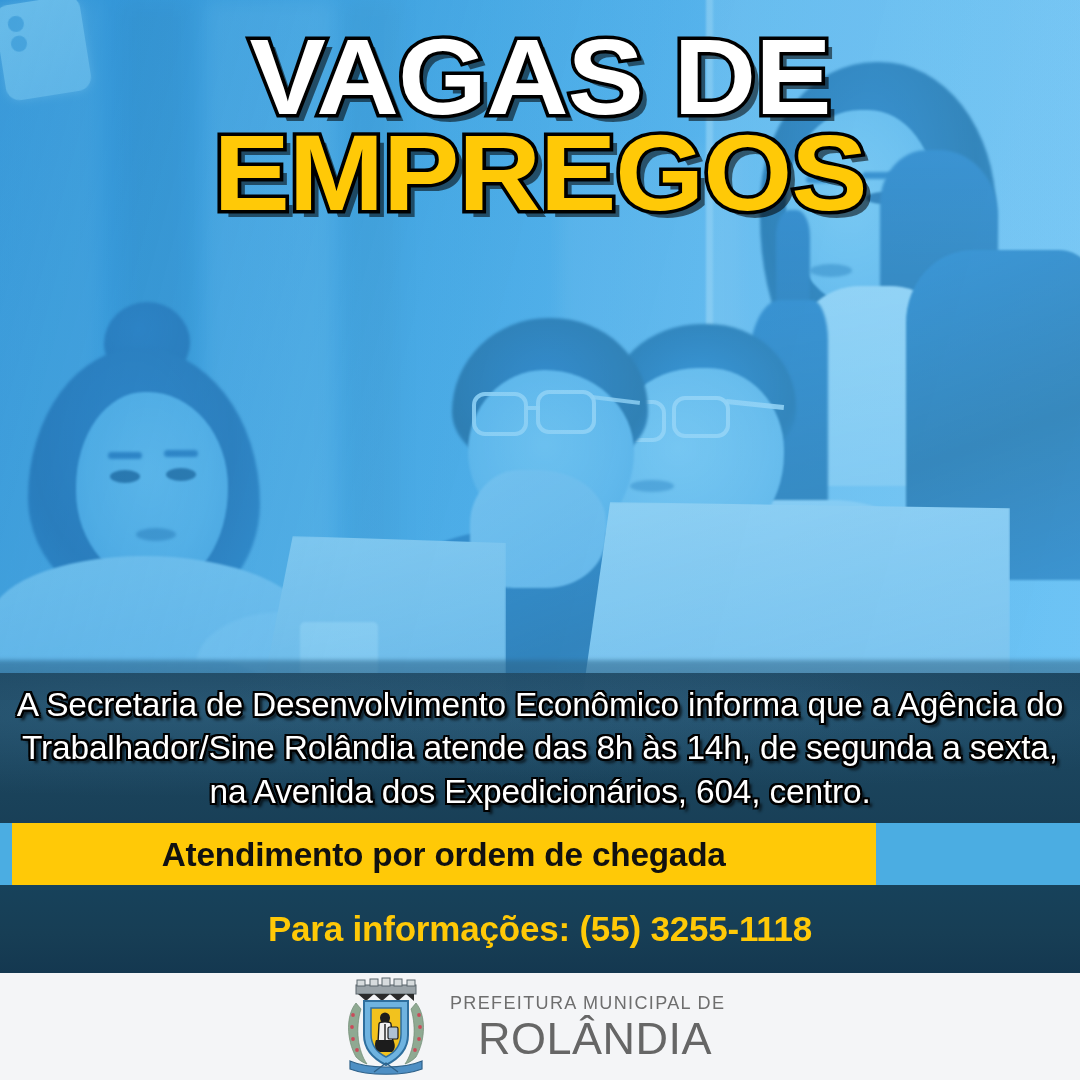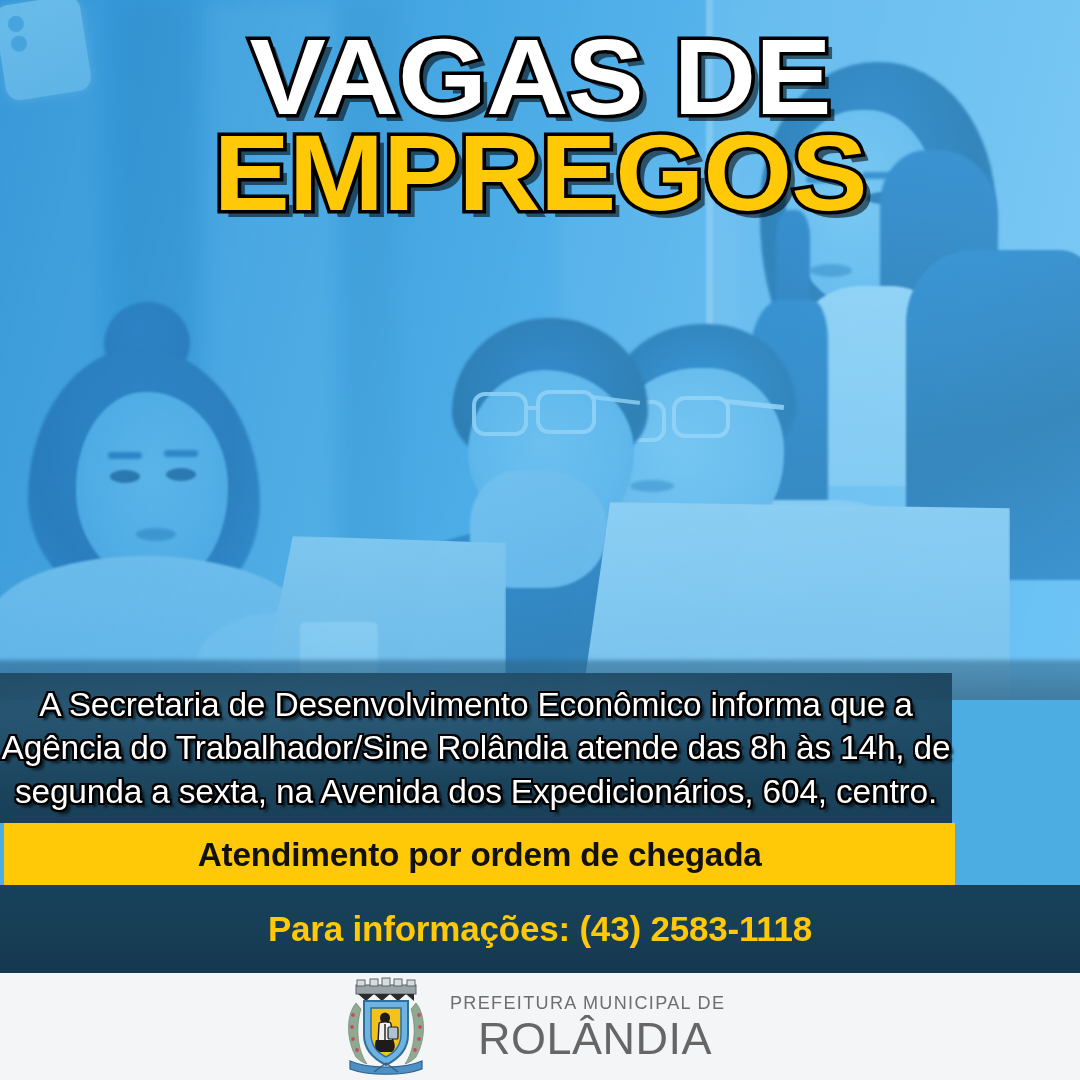--- a/index.html
+++ b/index.html
@@ -284,21 +284,21 @@
     color: #FFC907;
     -webkit-text-stroke: 7px #000000;
     paint-order: stroke fill;
     text-shadow: 7px 7px 0 rgba(0,0,0,0.55);
     margin-top: -6px;
   }
 
   
   .info-band {
     position: absolute;
-    left: 0; top: 673px; width: 952px; height: 150px;
+    left: 0; top: 673px; width: 1080px; height: 150px;
     background: linear-gradient(180deg, rgba(23,62,86,0.93) 0%, rgba(26,66,90,0.94) 30%, rgba(22,58,80,0.95) 100%);
     display: flex; align-items: center; justify-content: center;
     z-index: 6;
   }
   .info-band::before {
     content: "";
     position: absolute; inset: 0;
     background:
       radial-gradient(ellipse at 18% 22%, rgba(90,150,190,0.22) 0%, rgba(0,0,0,0) 55%),
       radial-gradient(ellipse at 70% 18%, rgba(80,140,185,0.18) 0%, rgba(0,0,0,0) 50%);
@@ -315,21 +315,21 @@
     letter-spacing: -0.2px;
     text-shadow:
       -2px -2px 0 #000, 2px -2px 0 #000, -2px 2px 0 #000, 2px 2px 0 #000,
       0 -2px 0 #000, 0 2px 0 #000, -2px 0 0 #000, 2px 0 0 #000,
       4px 4px 3px rgba(0,0,0,0.8);
   }
 
   
   .yellow-band {
     position: absolute;
-    left: 4px; top: 823px; width: 951px; height: 62px;
+    left: 12px; top: 823px; width: 864px; height: 62px;
     background: #FFC907;
     display: flex; align-items: center; justify-content: center;
     z-index: 6;
   }
   .yellow-text {
     color: #111111;
     font-size: 34px;
     font-weight: bold;
     letter-spacing: -0.2px;
     transform: scaleX(0.98);
@@ -472,21 +472,21 @@
 
   <div class="info-band">
     <p class="info-text">A Secretaria de Desenvolvimento Econômico informa que a Agência do Trabalhador/Sine Rolândia atende das 8h às 14h, de segunda a sexta, na Avenida dos Expedicionários, 604, centro.</p>
   </div>
 
   <div class="yellow-band">
     <span class="yellow-text">Atendimento por ordem de chegada</span>
   </div>
 
   <div class="phone-band">
-    <span class="phone-text">Para informações: (43) 2583-1118</span>
+    <span class="phone-text">Para informações: (55) 3255-1118</span>
     <span class="watermark"></span>
   </div>
 
   <div class="footer">
 
     <svg class="crest" viewBox="0 0 92 100">
 
       <g>
         <rect x="16" y="8" width="60" height="9" fill="#9AA3A8" stroke="#5B666C" stroke-width="1"></rect>
         <rect x="17" y="3" width="8" height="6" fill="#D7DCDE" stroke="#5B666C" stroke-width="1"></rect>

